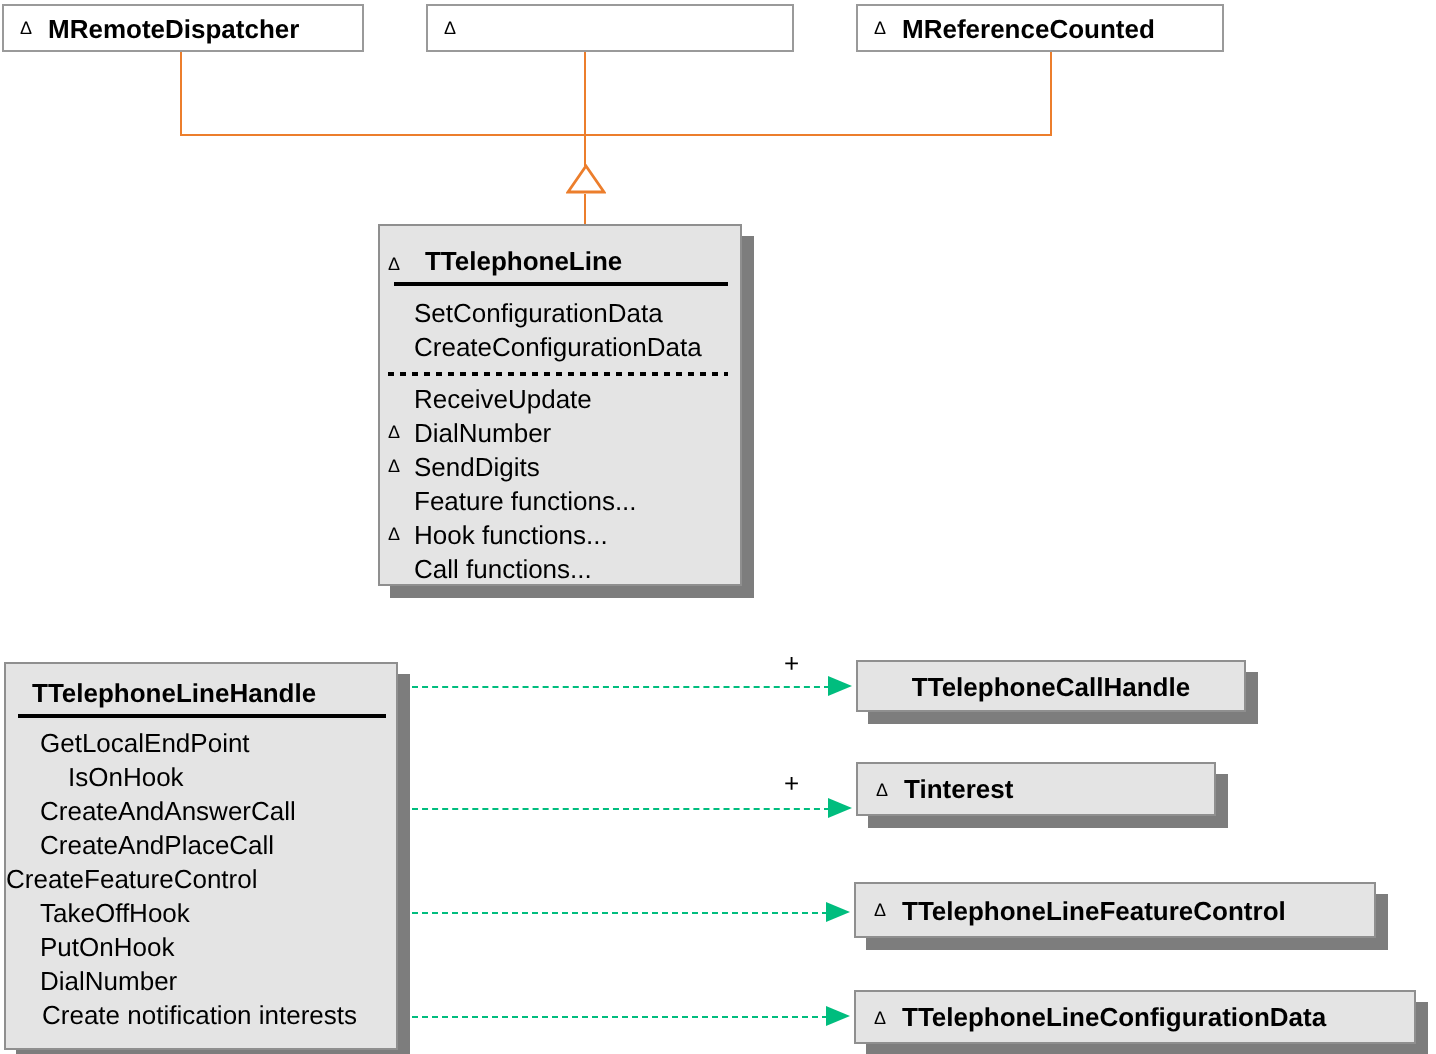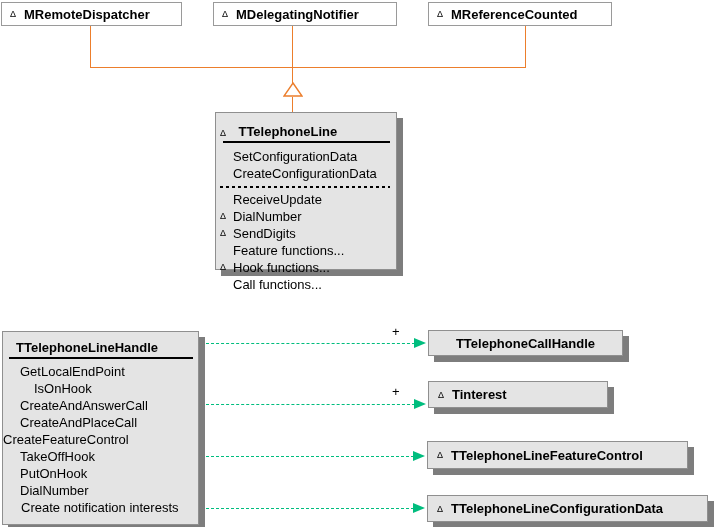--- a/index.html
+++ b/index.html
@@ -45,37 +45,36 @@
 <body>
 
 <div class="canvas">
 
   <div class="mixin-box" style="left:1px;top:2px;width:181px;height:24px;">
     <span class="title-mk">Δ</span>
     <span class="class-title">MRemoteDispatcher</span>
   </div>
   <div class="mixin-box" style="left:213px;top:2px;width:184px;height:24px;">
     <span class="title-mk">Δ</span>
-    <span class="class-title">MDelegatingNotifier</span>
   </div>
   <div class="mixin-box" style="left:428px;top:2px;width:184px;height:24px;">
     <span class="title-mk">Δ</span>
     <span class="class-title">MReferenceCounted</span>
   </div>
 
   <div class="oline" style="left:90px;top:26px;width:1px;height:41px;"></div>
   <div class="oline" style="left:90px;top:67px;width:436px;height:1px;"></div>
   <div class="oline" style="left:525px;top:26px;width:1px;height:41px;"></div>
   <div class="oline" style="left:292px;top:26px;width:1px;height:57px;"></div>
   <svg class="tri" style="left:283px;top:82px;" width="20" height="16">
     <polygon points="10,1 19,14 1,14" fill="#ffffff" stroke="#ec7e2c" stroke-width="1.4"></polygon>
   </svg>
   <div class="oline" style="left:292px;top:97px;width:1px;height:15px;"></div>
 
-  <div class="gray-box" style="left:215px;top:112px;width:182px;height:158px;padding:9px 0 0 4px;">
+  <div class="gray-box" style="left:189px;top:112px;width:182px;height:181px;padding:9px 0 0 4px;">
     <div class="title-row">
       <span class="title-mk">Δ</span>
       <span class="class-title">TTelephoneLine</span>
     </div>
     <div class="underline" style="margin:2px 0 0 3px;width:167px;"></div>
     <div style="margin-top:5px;">
       <div class="mrow">
         <span class="mk"></span>
         <span class="ml">SetConfigurationData</span>
       </div>

